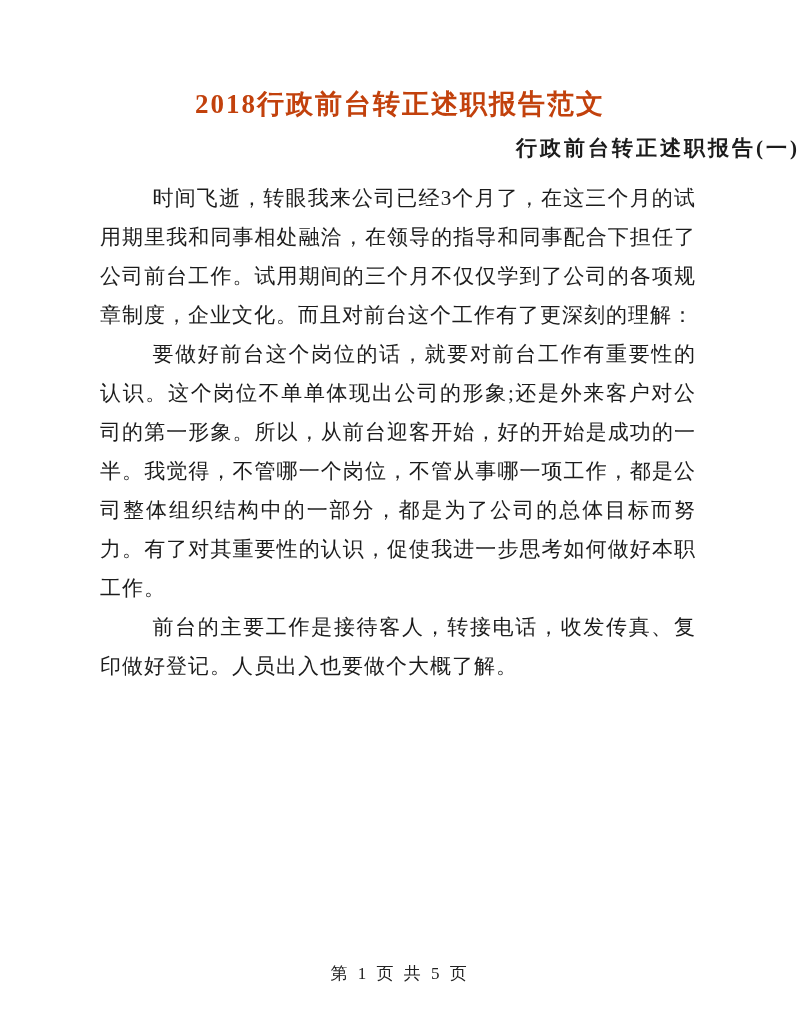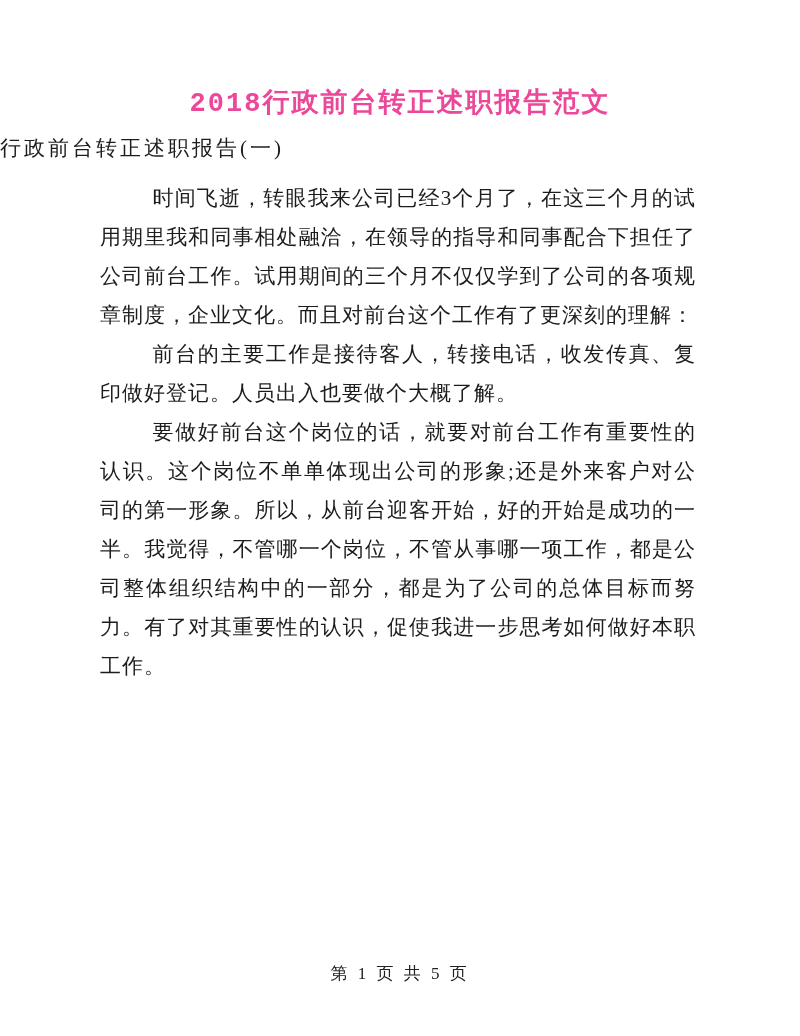--- a/index.html
+++ b/index.html
@@ -23,23 +23,23 @@
       margin: 0;
       text-align: center;
       font-size: 27px;
       font-weight: 700;
       letter-spacing: 2px;
       line-height: 1.2;
       color: #d02020;
     }
     .subtitle {
       margin: 14px 0 0 0;
-      text-align: left;
+      text-align: right;
       font-size: 21px;
-      font-weight: 400;
+      font-weight: 700;
       letter-spacing: 3px;
       color: #1c1c1c;
     }
     .doc-body {
       margin: 17px 104px 0 100px;
       font-size: 21px;
       line-height: 39px;
       text-align: justify;
       text-justify: inter-character;
       letter-spacing: 1px;
@@ -56,26 +56,26 @@
       text-align: center;
       font-size: 17px;
       letter-spacing: 3px;
       color: #222222;
     }
   </style>
 </head>
 <body>
 
 <div class="page" style="background: rgb(255, 255, 255);">
-  <h1 class="title" style="color: #ec4899; font-family: Liberation Mono, monospace;">2018行政前台转正述职报告范文</h1>
+  <h1 class="title" style="color: #c2410c;">2018行政前台转正述职报告范文</h1>
 
   <h2 class="subtitle">行政前台转正述职报告(一)</h2>
 
   <div class="doc-body">
       <p class="para">时间飞逝，转眼我来公司已经3个月了，在这三个月的试用期里我和同事相处融洽，在领导的指导和同事配合下担任了公司前台工作。试用期间的三个月不仅仅学到了公司的各项规章制度，企业文化。而且对前台这个工作有了更深刻的理解：</p>
+      <p class="para">要做好前台这个岗位的话，就要对前台工作有重要性的认识。这个岗位不单单体现出公司的形象;还是外来客户对公司的第一形象。所以，从前台迎客开始，好的开始是成功的一半。我觉得，不管哪一个岗位，不管从事哪一项工作，都是公司整体组织结构中的一部分，都是为了公司的总体目标而努力。有了对其重要性的认识，促使我进一步思考如何做好本职工作。</p>
       <p class="para">前台的主要工作是接待客人，转接电话，收发传真、复印做好登记。人员出入也要做个大概了解。</p>
-      <p class="para">要做好前台这个岗位的话，就要对前台工作有重要性的认识。这个岗位不单单体现出公司的形象;还是外来客户对公司的第一形象。所以，从前台迎客开始，好的开始是成功的一半。我觉得，不管哪一个岗位，不管从事哪一项工作，都是公司整体组织结构中的一部分，都是为了公司的总体目标而努力。有了对其重要性的认识，促使我进一步思考如何做好本职工作。</p>
     </div>
 
   <div class="footer">
     <span>第 1 页 共 5 页</span>
   </div>
 </div>
 
 </body></html>

